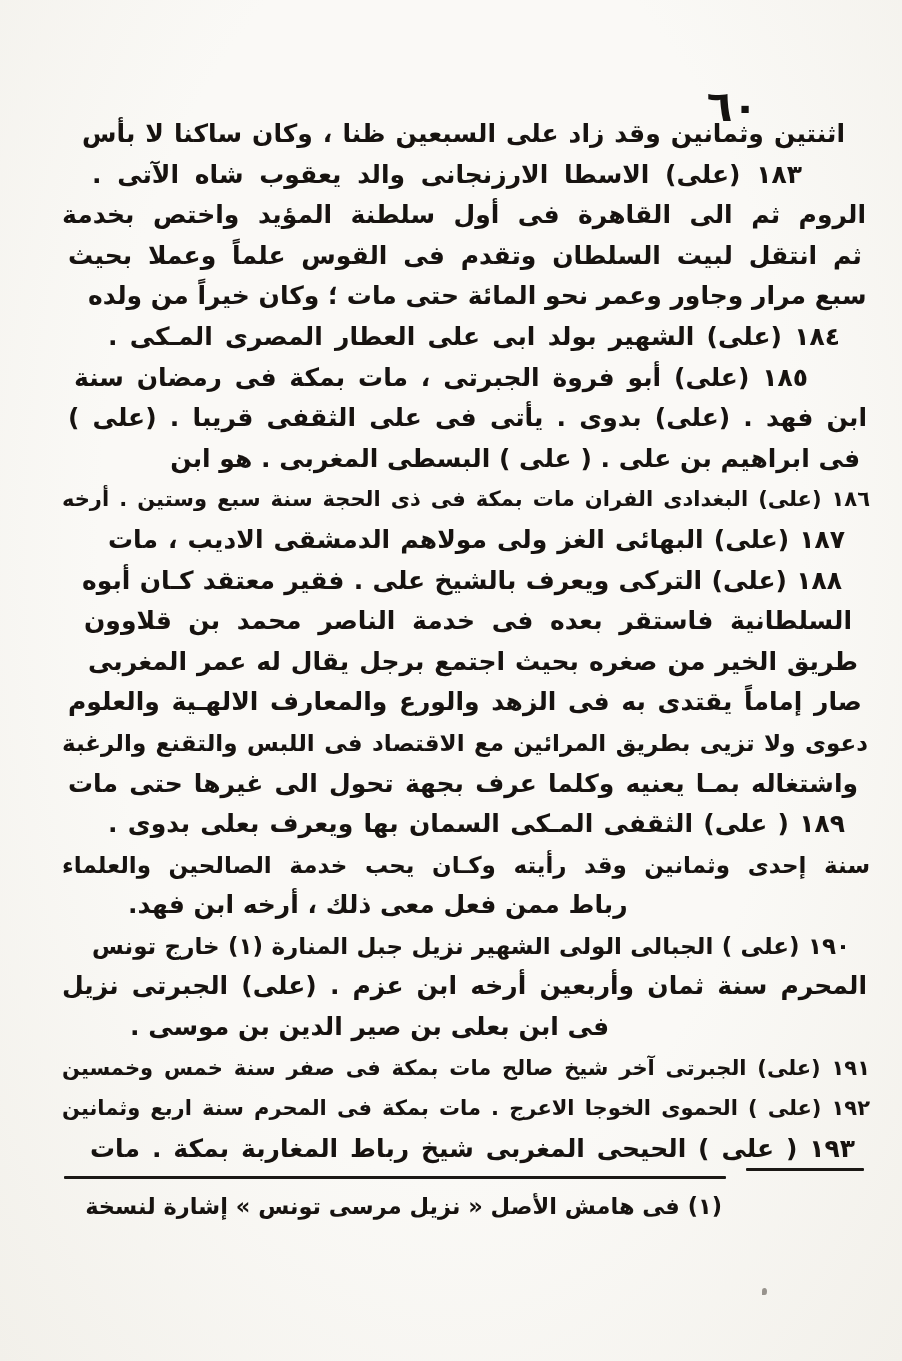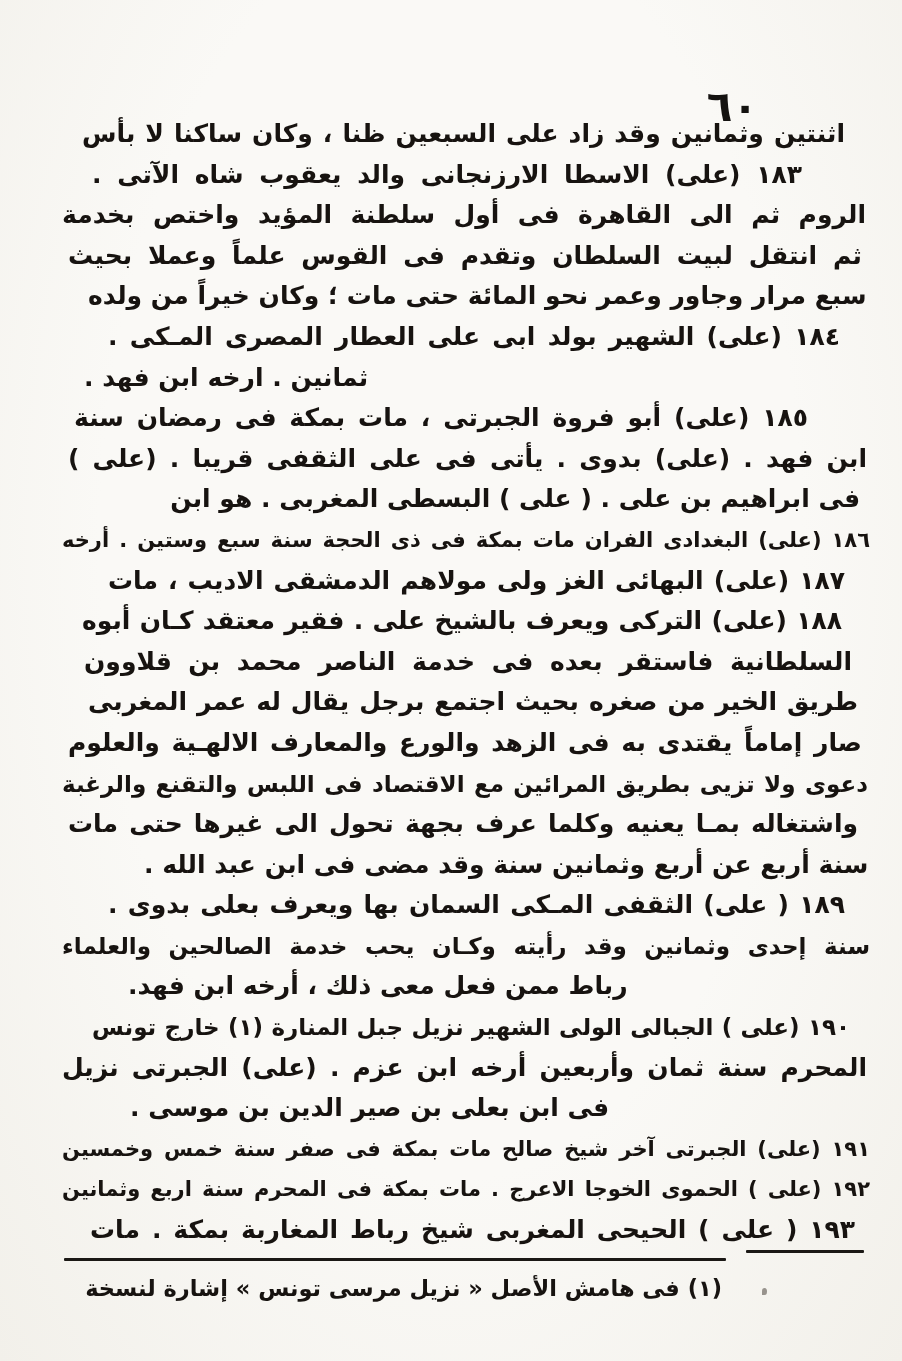--- a/index.html
+++ b/index.html
@@ -82,33 +82,31 @@
 
   <div class="pagenum">٦٠</div>
 
   <div class="text-block">
     <div class="ln j" style="padding:0 25px 0 20px">اثنتين وثمانين وقد زاد على السبعين ظنا ، وكان ساكنا لا بأس به فى طائفته .</div>
     <div class="ln j" style="padding:0 68px 0 30px">١٨٣ (على) الاسطا  الارزنجانى والد يعقوب شاه الآتى . قدم من بلاده الى</div>
     <div class="ln j" style="padding:0 4px 0 0">الروم ثم الى القاهرة فى أول سلطنة المؤيد واختص بخدمة الناصرى بن البارزى</div>
     <div class="ln j" style="padding:0 8px 0 6px">ثم انتقل لبيت السلطان وتقدم فى القوس علماً وعملا بحيث عرف بالاسطا ، وحج</div>
     <div class="ln short" style="padding:0 0 0 26px">سبع مرار وجاور وعمر نحو المائة حتى مات ؛ وكان خيراً من ولده .</div>
     <div class="ln j" style="padding:0 30px 0 46px">١٨٤ (على) الشهير  بولد ابى على العطار المصرى المـكى . مات فى رجب سنة</div>
-    <div class="ln short" style="padding:0 0 0 22px">ثمانين . ارخه ابن فهد .</div>
     <div class="ln j" style="padding:0 62px 0 12px">١٨٥ (على) أبو فروة الجبرتى ، مات بمكة فى رمضان سنة ثمان وسبعين . أرخه</div>
     <div class="ln j" style="padding:0 3px 0 6px">ابن فهد . (على) بدوى . يأتى فى على الثقفى قريبا . (على ) برددار أزبك .</div>
     <div class="ln short" style="padding:0 0 0 62px">فى ابراهيم بن على . ( على ) البسطى المغربى . هو ابن    مضى .</div>
     <div class="ln j sz-c">١٨٦ (على) البغدادى الفران مات بمكة فى ذى الحجة سنة سبع وستين . أرخه ابن فهد.</div>
     <div class="ln j" style="padding:0 25px 0 46px">١٨٧ (على) البهائى الغز ولى مولاهم الدمشقى الاديب ، مات سنة خمس عشرة.</div>
     <div class="ln j" style="padding:0 28px 0 20px">١٨٨ (على) التركى ويعرف بالشيخ على . فقير معتقد كـان أبوه من المماليك</div>
     <div class="ln j" style="padding:0 18px 0 22px">السلطانية فاستقر بعده فى خدمة الناصر محمد بن قلاوون لـكنه أخذ فى سلوك</div>
     <div class="ln j" style="padding:0 12px 0 26px">طريق الخير من صغره بحيث اجتمع برجل يقال له عمر المغربى وتسلك به حتى</div>
     <div class="ln j" style="padding:0 8px 0 6px">صار إماماً يقتدى به فى الزهد والورع والمعارف الالهـية والعلوم الربانية من غير</div>
     <div class="ln j sz-b" style="padding:0 2px 0 0">دعوى ولا تزيى بطريق المرائين مع الاقتصاد فى اللبس والتقنع والرغبة فى الانفراد</div>
     <div class="ln j" style="padding:0 12px 0 6px">واشتغاله بمـا يعنيه وكلما عرف بجهة تحول الى غيرها حتى مات فى ربيع الأول</div>
-    <div class="ln short" style="padding:0 0 0 82px">سنة أربع عن أربع وثمانين سنة وقد مضى فى ابن عبد الله .</div>
     <div class="ln j" style="padding:0 25px 0 46px">١٨٩ ( على) الثقفى المـكى السمان بها ويعرف بعلى بدوى . مات فى المحرم</div>
     <div class="ln j sz-b">سنة إحدى وثمانين وقد رأيته وكـان يحب خدمة الصالحين والعلماء ويقضى حوائجهم</div>
     <div class="ln short" style="padding:0 0 0 66px">رباط ممن فعل معى ذلك ، أرخه ابن فهد.</div>
     <div class="ln j sz-b" style="padding:0 20px 0 30px">١٩٠ (على ) الجبالى الولى الشهير نزيل جبل المنارة (١) خارج تونس . مات به فى</div>
     <div class="ln j" style="padding:0 3px 0 0">المحرم سنة ثمان وأربعين أرخه ابن عزم . (على) الجبرتى نزيل سطح جامع الازهر .</div>
     <div class="ln short" style="padding:0 0 0 68px">فى ابن بعلى بن صير الدين بن موسى .</div>
     <div class="ln j sz-c">١٩١ (على) الجبرتى آخر شيخ صالح مات بمكة فى صفر سنة خمس وخمسين أرخه ابن فهد.</div>
     <div class="ln j sz-c">١٩٢ (على ) الحموى الخوجا الاعرج . مات بمكة فى المحرم سنة اربع وثمانين أرخه ابن فهد.</div>
     <div class="ln j" style="padding:0 15px 0 28px">١٩٣ ( على ) الحيحى المغربى شيخ رباط المغاربة بمكة . مات فى المحرم سنة</div>
 

